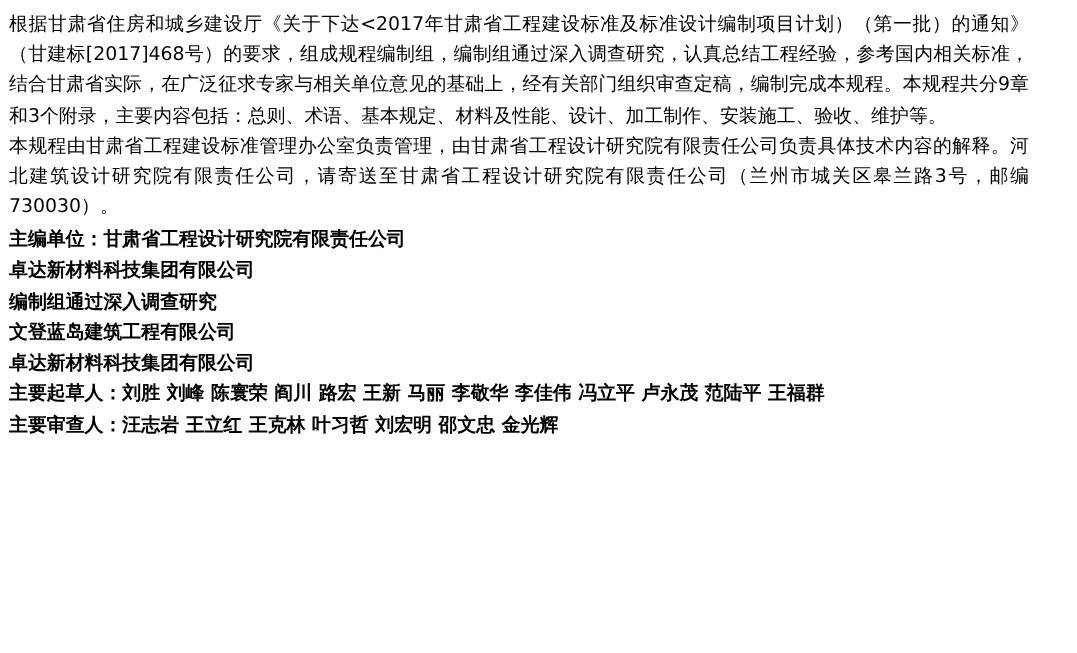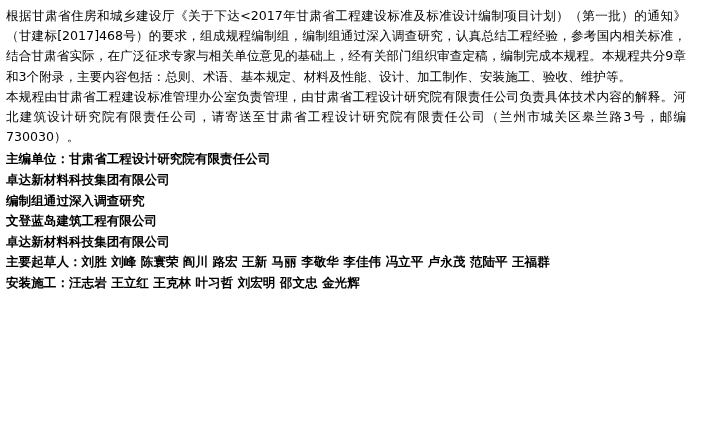--- a/index.html
+++ b/index.html
@@ -61,15 +61,15 @@
 
 
 
   <div class="unit-line"><span></span><span>文登蓝岛建筑工程有限公司</span></div>
 
   <div class="unit-line"><span></span><span>卓达新材料科技集团有限公司</span></div>
 
 
   <div class="unit-line"><span>主要起草人：</span><span>刘胜  刘峰  陈寰荣  阎川  路宏  王新  马丽  李敬华  李佳伟  冯立平  卢永茂  范陆平  王福群</span></div>
 
-  <div class="unit-line"><span>安装施工：</span><span>汪志岩  王立红  王克林  叶习哲  刘宏明  邵文忠  金光辉</span></div>
+  <div class="unit-line"><span>主要审查人：</span><span>汪志岩  王立红  王克林  叶习哲  刘宏明  邵文忠  金光辉</span></div>
 
 </div>
 
 </body></html>

